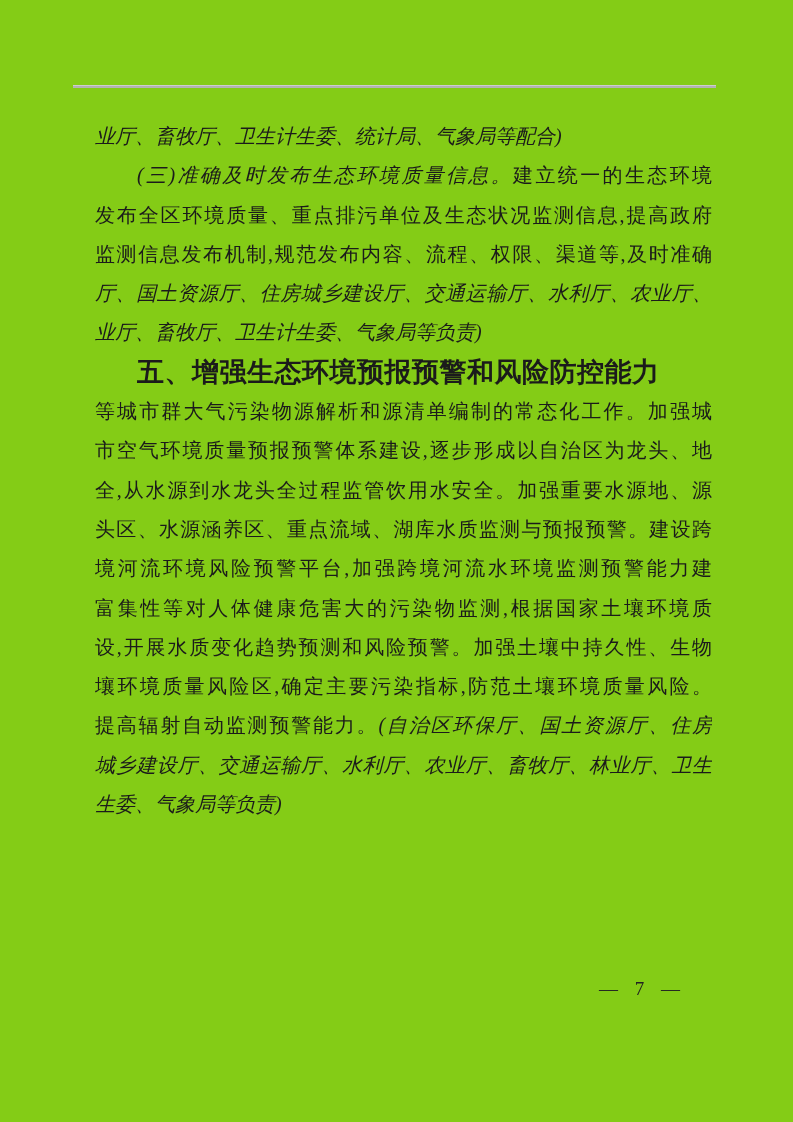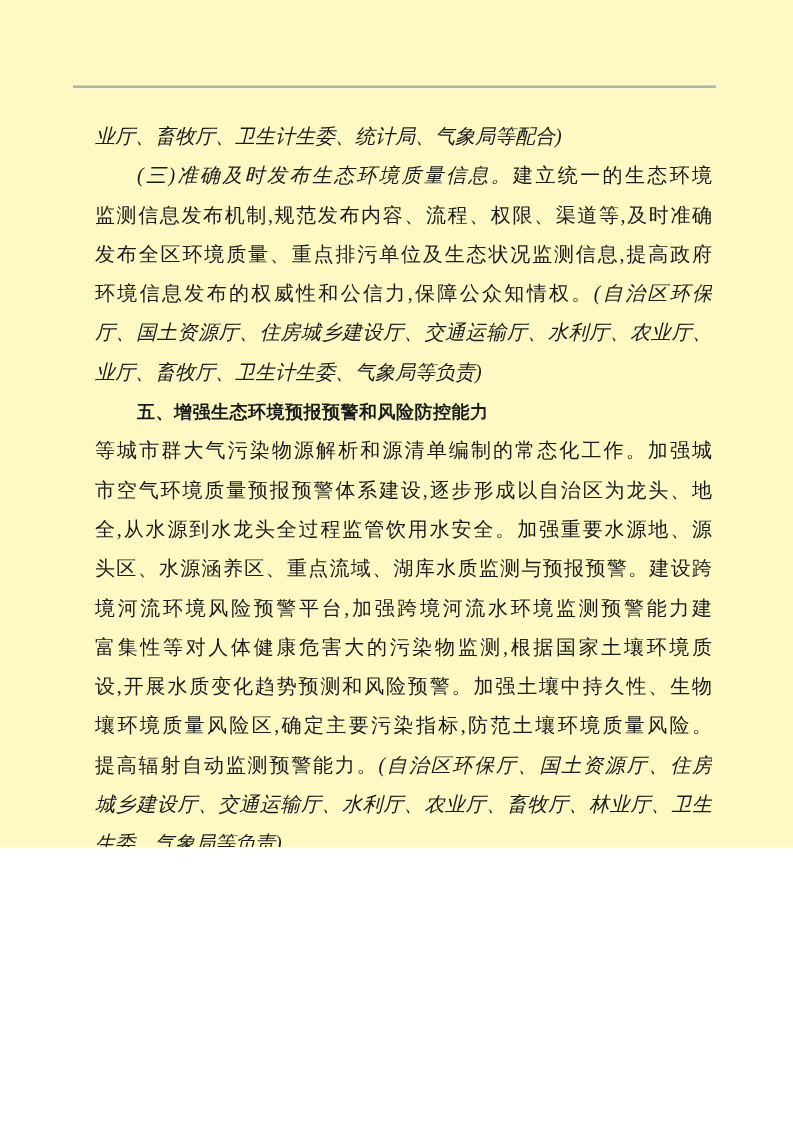--- a/index.html
+++ b/index.html
@@ -3,22 +3,22 @@
 <meta charset="utf-8">
 <style>
   html, body {
     margin: 0;
     padding: 0;
     background: #ffffff;
   }
   .page {
     position: relative;
     width: 793px;
-    height: 847px;
-    background: #fef9c3;
+    height: 1122px;
+    background: #84cc16;
     overflow: hidden;
     font-family: "Liberation Serif", serif;
     color: #1b1b1b;
   }
   .header-rule {
     position: absolute;
     left: 73px;
     top: 85px;
     width: 643px;
     height: 3px;
@@ -51,21 +51,21 @@
     font-style: normal;
     margin-top: 30px;
   }
   .seg-kai {
     font-style: italic;
   }
   .seg-heading {
     font-family: "Liberation Sans", "DejaVu Sans", sans-serif;
     font-weight: bold;
     font-style: normal;
-    font-size: 18px;
+    font-size: 27px;
     letter-spacing: 0.5px;
   }
   .page-number {
     position: absolute;
     top: 976px;
     right: 113px;
     height: 26px;
     line-height: 26px;
     font-size: 19px;
     word-spacing: 12px;
@@ -74,23 +74,22 @@
   }
 </style>
 </head>
 <body>
 
 <div class="page">
   <div class="header-rule"></div>
   <div class="doc">
       <div class="line"><span class="seg-kai">业厅、畜牧厅、卫生计生委、统计局、气象局等配合)</span></div>
       <div class="line indent just"><span class="seg-kai">(三)准确及时发布生态环境质量信息。</span><span class="seg-body">建立统一的生态环境</span></div>
+      <div class="line just"><span class="seg-body">发布全区环境质量、重点排污单位及生态状况监测信息,提高政府</span></div>
       <div class="line just"><span class="seg-body">监测信息发布机制,规范发布内容、流程、权限、渠道等,及时准确</span></div>
-      <div class="line just"><span class="seg-body">发布全区环境质量、重点排污单位及生态状况监测信息,提高政府</span></div>
-      <div class="line just"><span class="seg-body">环境信息发布的权威性和公信力,保障公众知情权。</span><span class="seg-kai">(自治区环保</span></div>
       <div class="line just"><span class="seg-kai">厅、国土资源厅、住房城乡建设厅、交通运输厅、水利厅、农业厅、林</span></div>
       <div class="line"><span class="seg-kai">业厅、畜牧厅、卫生计生委、气象局等负责)</span></div>
       <div class="line indent"><span class="seg-heading">五、增强生态环境预报预警和风险防控能力</span></div>
       <div class="line just"><span class="seg-body">等城市群大气污染物源解析和源清单编制的常态化工作。加强城</span></div>
       <div class="line just"><span class="seg-body">市空气环境质量预报预警体系建设,逐步形成以自治区为龙头、地</span></div>
       <div class="line just"><span class="seg-body">全,从水源到水龙头全过程监管饮用水安全。加强重要水源地、源</span></div>
       <div class="line just"><span class="seg-body">头区、水源涵养区、重点流域、湖库水质监测与预报预警。建设跨</span></div>
       <div class="line just"><span class="seg-body">境河流环境风险预警平台,加强跨境河流水环境监测预警能力建</span></div>
       <div class="line just"><span class="seg-body">富集性等对人体健康危害大的污染物监测,根据国家土壤环境质</span></div>
       <div class="line just"><span class="seg-body">设,开展水质变化趋势预测和风险预警。加强土壤中持久性、生物</span></div>

